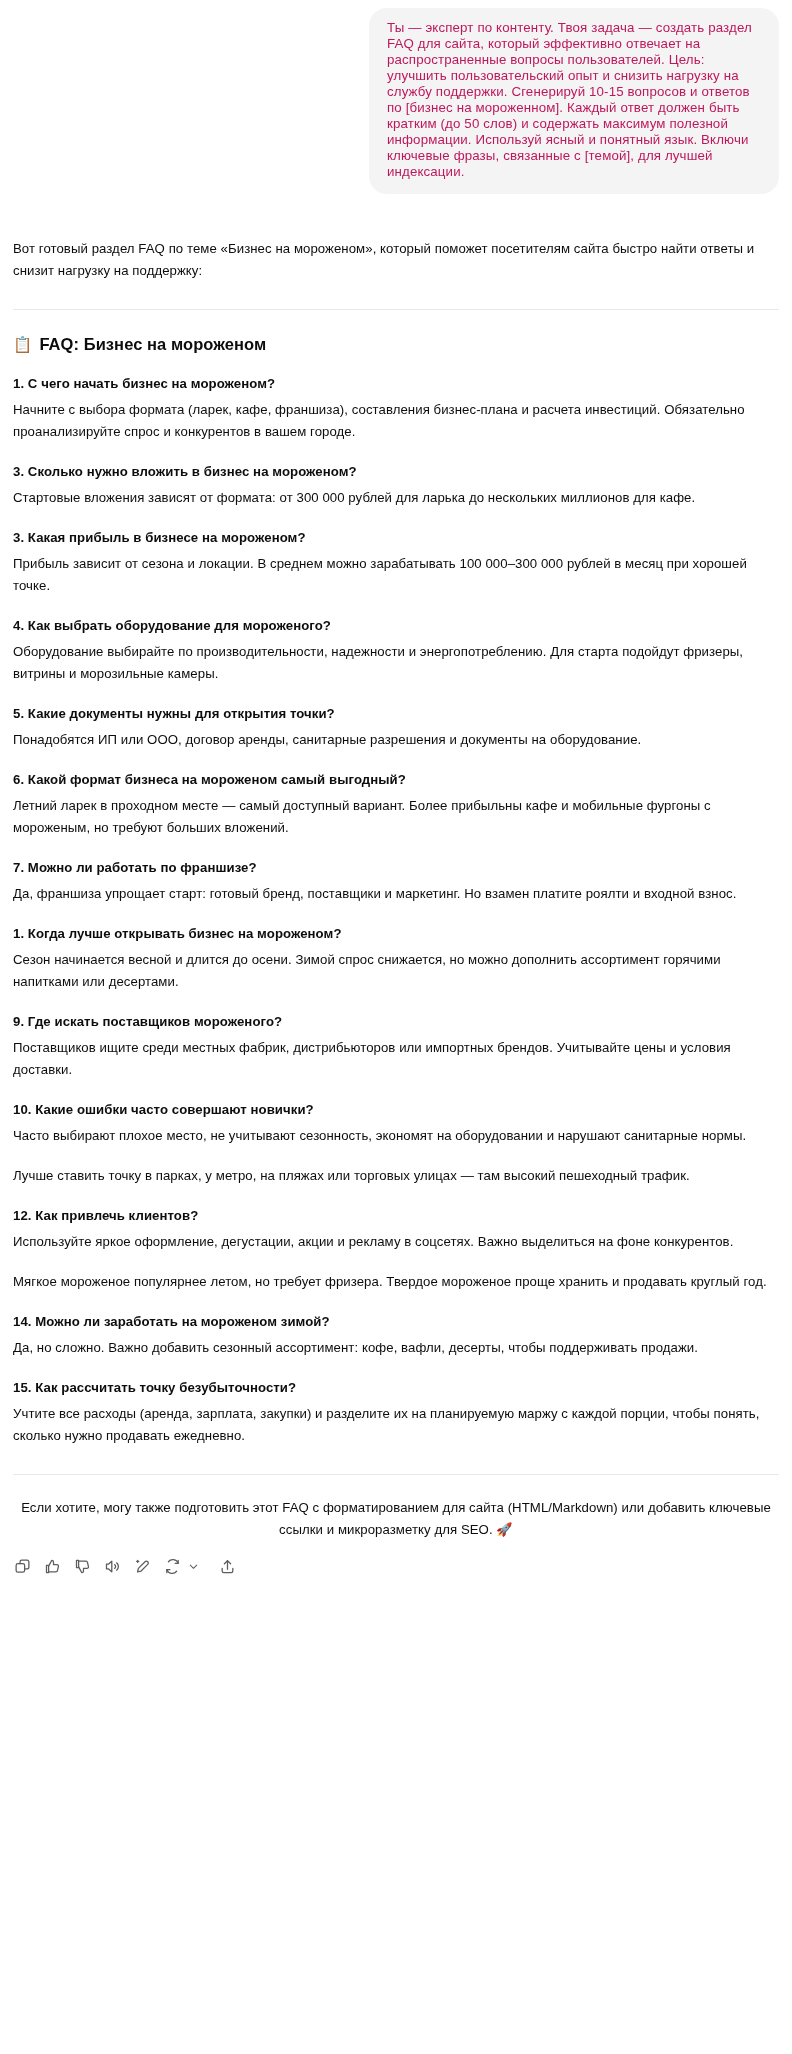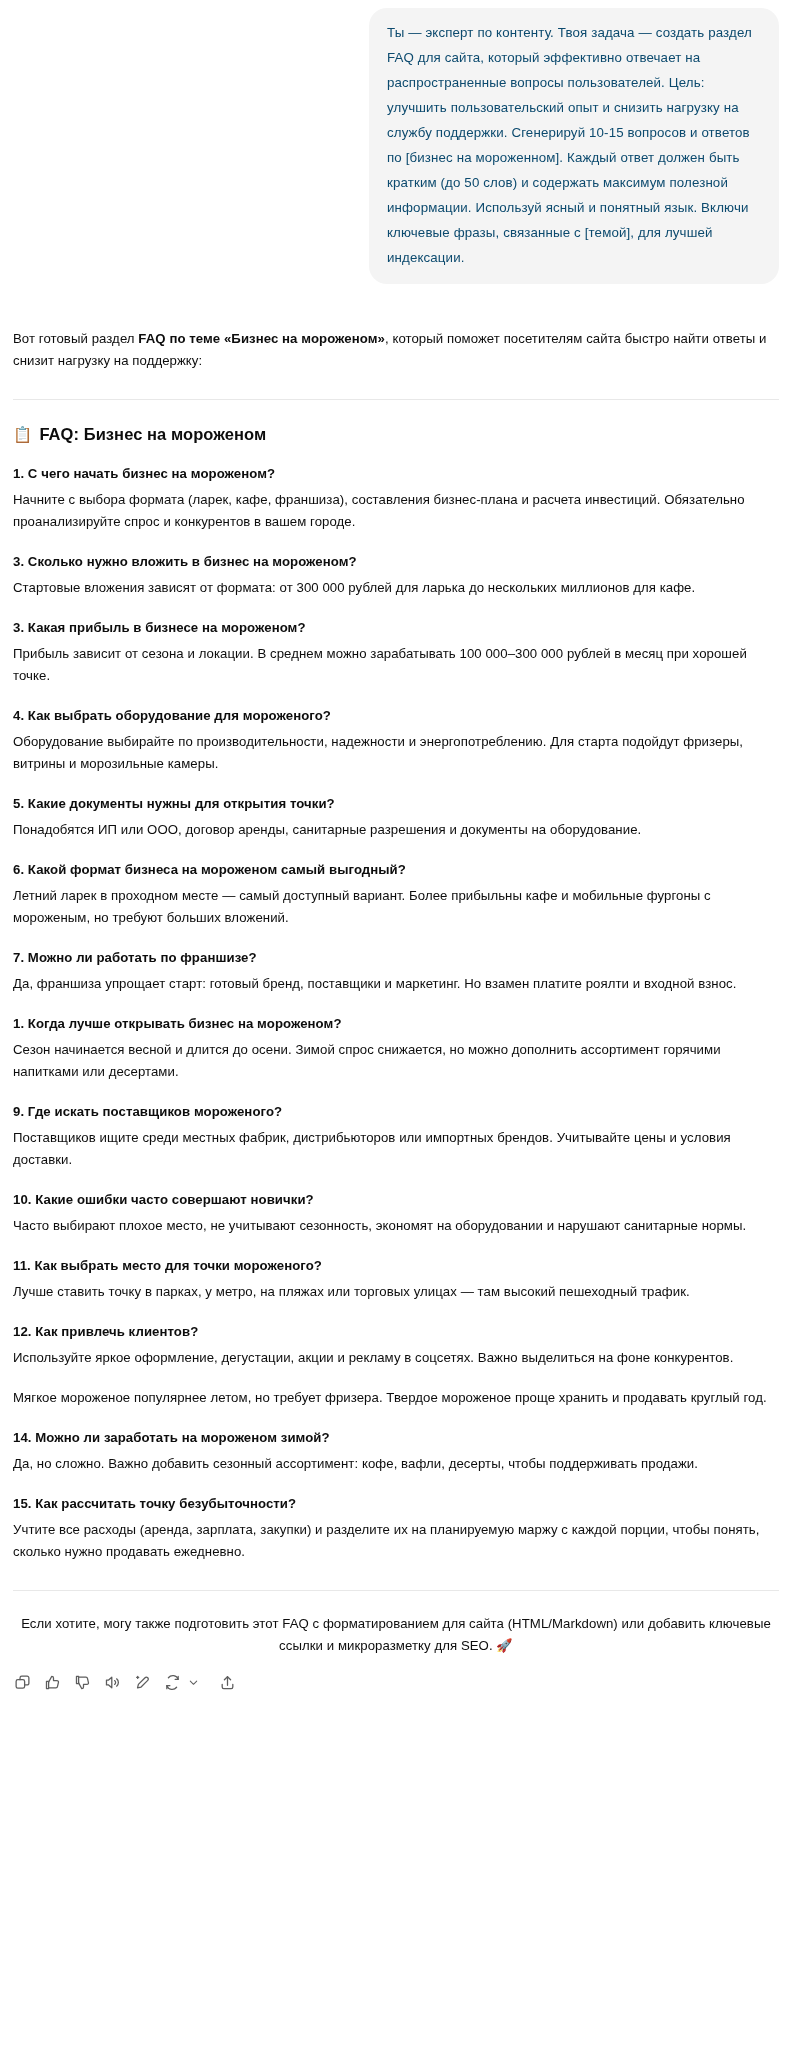--- a/index.html
+++ b/index.html
@@ -28,22 +28,22 @@
     display: flex;
     justify-content: flex-end;
     padding: 8px 13px 0 13px;
   }
   .user-bubble {
     background: #f4f4f4;
     border-radius: 18px;
     padding: 12px 18px 14px 18px;
     max-width: 410px;
     font-size: 13.3px;
-    line-height: 25px;
-    color: #0c4a6e;
+    line-height: 16px;
+    color: #be185d;
     letter-spacing: 0.01em;
     word-wrap: break-word;
   }
 
   
   .assistant {
     padding: 0 13px;
     margin-top: 44px;
   }
   .assistant p,
@@ -51,21 +51,21 @@
   .assistant .a {
     font-size: 13.2px;
     line-height: 22px;
     color: #0d0d0d;
     margin: 0;
     letter-spacing: 0.005em;
   }
   .intro {
     margin-bottom: 0;
   }
-  .intro b { font-weight: 700; }
+  .intro b { font-weight: 400; }
 
   hr.rule {
     border: 0;
     border-top: 1px solid #e8e8e8;
     margin: 27px 0 22px 0;
   }
 
   h2.faq-title {
     font-size: 16.5px;
     line-height: 24px;
@@ -194,21 +194,20 @@
     </div>
     <div class="qa">
       <div class="q">9. Где искать поставщиков мороженого?</div>
       <div class="a">Поставщиков ищите среди местных фабрик, дистрибьюторов или импортных брендов. Учитывайте цены и условия доставки.</div>
     </div>
     <div class="qa">
       <div class="q">10. Какие ошибки часто совершают новички?</div>
       <div class="a">Часто выбирают плохое место, не учитывают сезонность, экономят на оборудовании и нарушают санитарные нормы.</div>
     </div>
     <div class="qa">
-      <div class="q">11. Как выбрать место для точки мороженого?</div>
       <div class="a">Лучше ставить точку в парках, у метро, на пляжах или торговых улицах — там высокий пешеходный трафик.</div>
     </div>
     <div class="qa">
       <div class="q">12. Как привлечь клиентов?</div>
       <div class="a">Используйте яркое оформление, дегустации, акции и рекламу в соцсетях. Важно выделиться на фоне конкурентов.</div>
     </div>
     <div class="qa">
       <div class="a">Мягкое мороженое популярнее летом, но требует фризера. Твердое мороженое проще хранить и продавать круглый год.</div>
     </div>
     <div class="qa">

